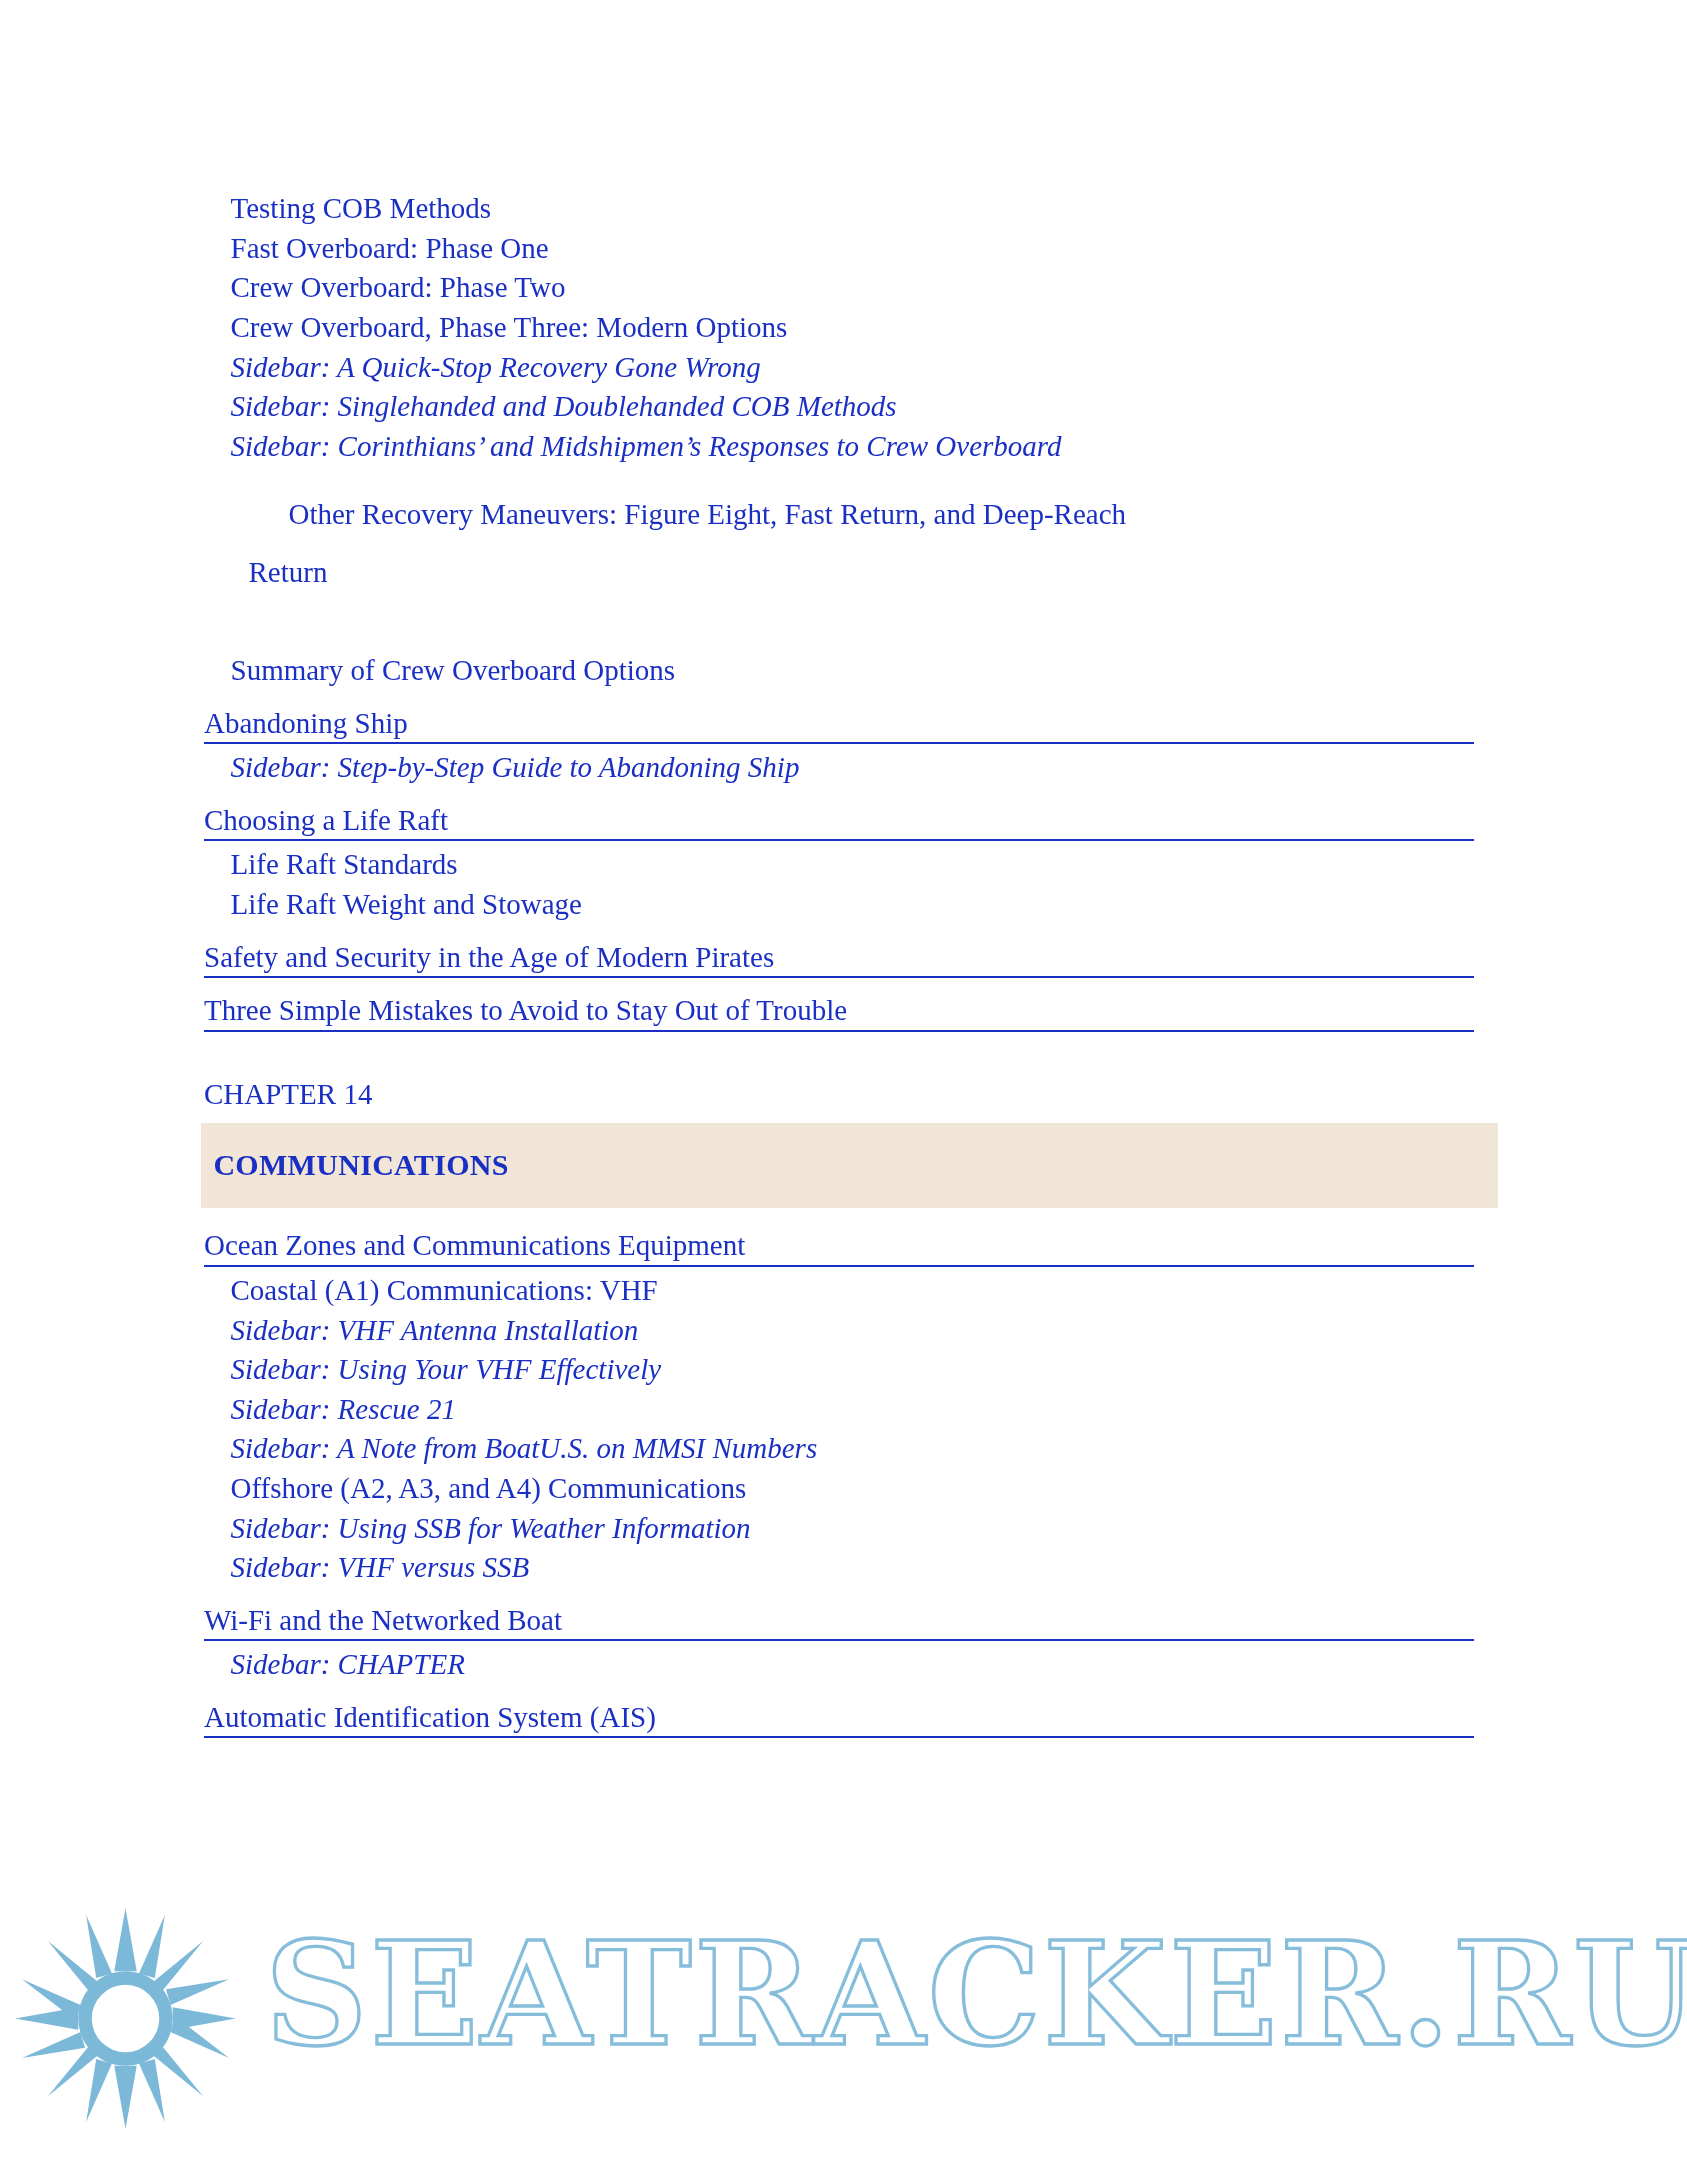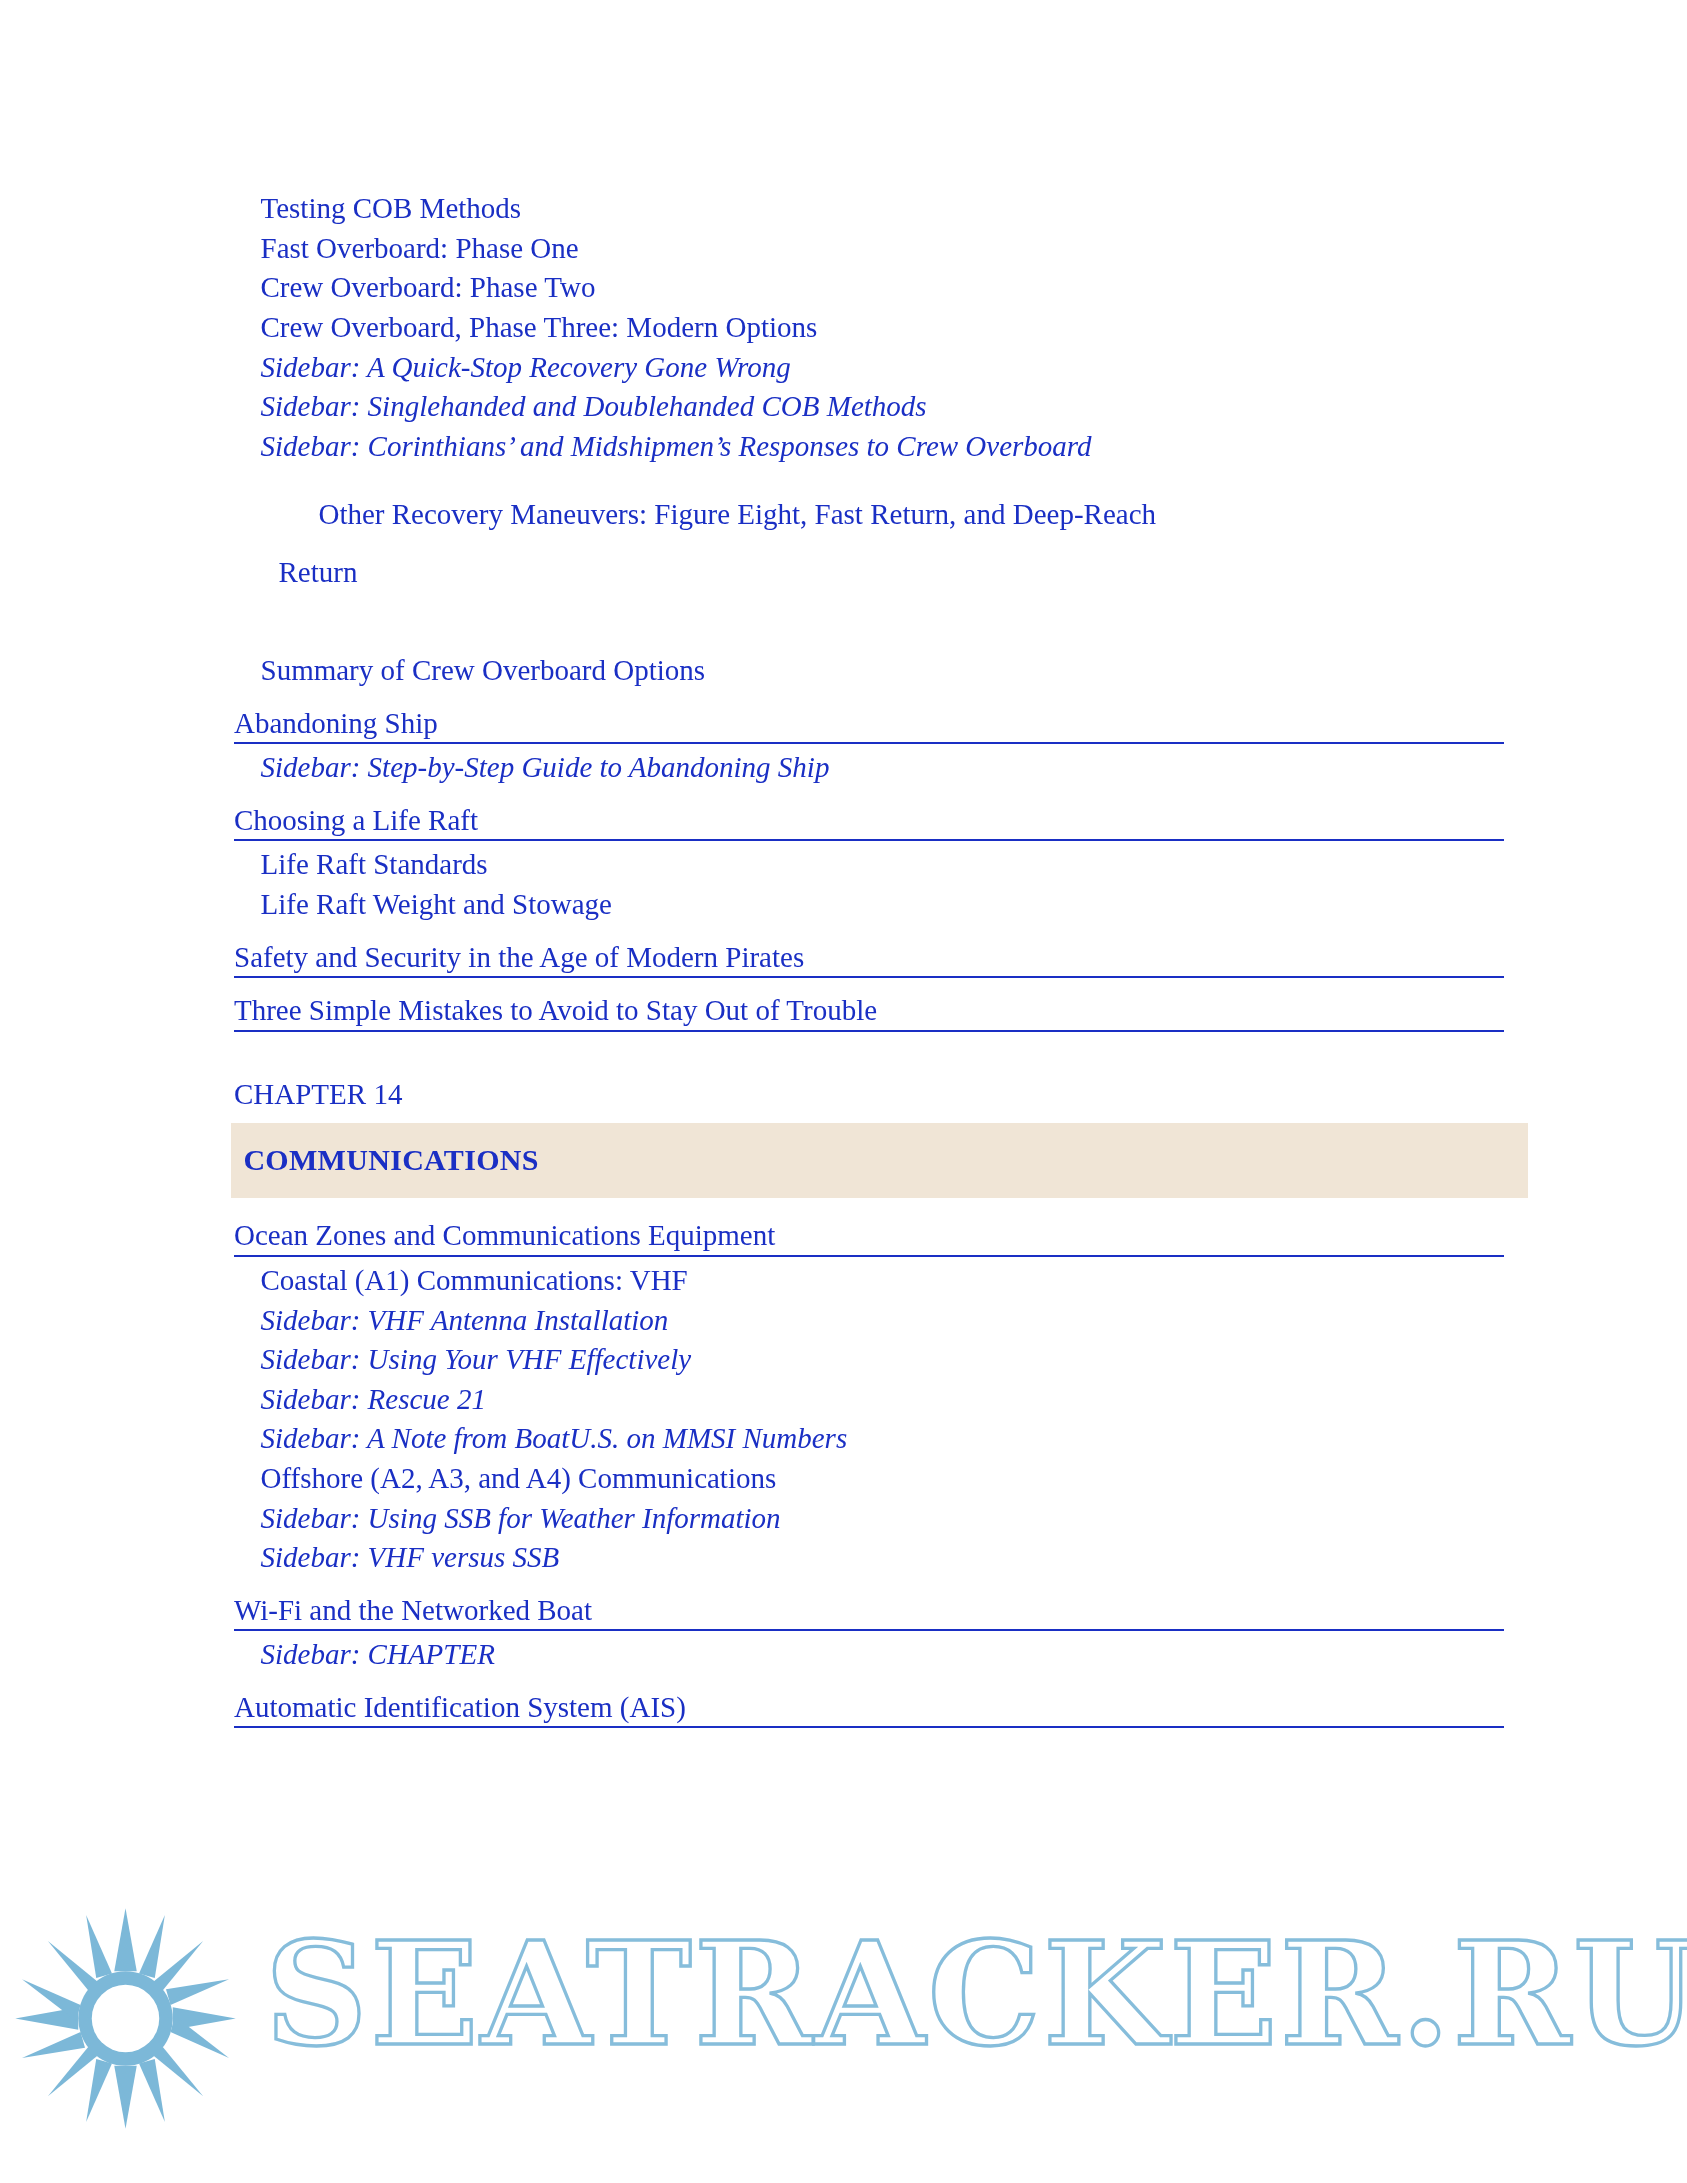--- a/index.html
+++ b/index.html
@@ -16,21 +16,21 @@
     overflow: hidden;
   }
   .page {
     position: absolute;
     left: 0; top: 0;
     width: 1687px;
     height: 2183px;
   }
   .content {
     position: absolute;
-    left: 234px;
+    left: 204px;
     top: 189px;
     width: 1270px;
   }
 
   
   .entry {
     font-size: 29px;
     line-height: 1.0;
     color: #1a2fc4;
     white-space: pre-wrap;
@@ -72,21 +72,21 @@
   .chapter-num {
     font-size: 29px;
     color: #1a2fc4;
     margin-top: 46px;
     margin-bottom: 12px;
   }
   .chapter-band {
     background: #f0e5d6;
     width: 1297px;
     margin-left: -2.6px;
-    height: 75px;
+    height: 85px;
     display: flex;
     align-items: center;
     margin-bottom: 12px;
   }
   .chapter-title {
     font-size: 30px;
     font-weight: bold;
     color: #1a2fc4;
     letter-spacing: 0.3px;
     padding-left: 12px;

